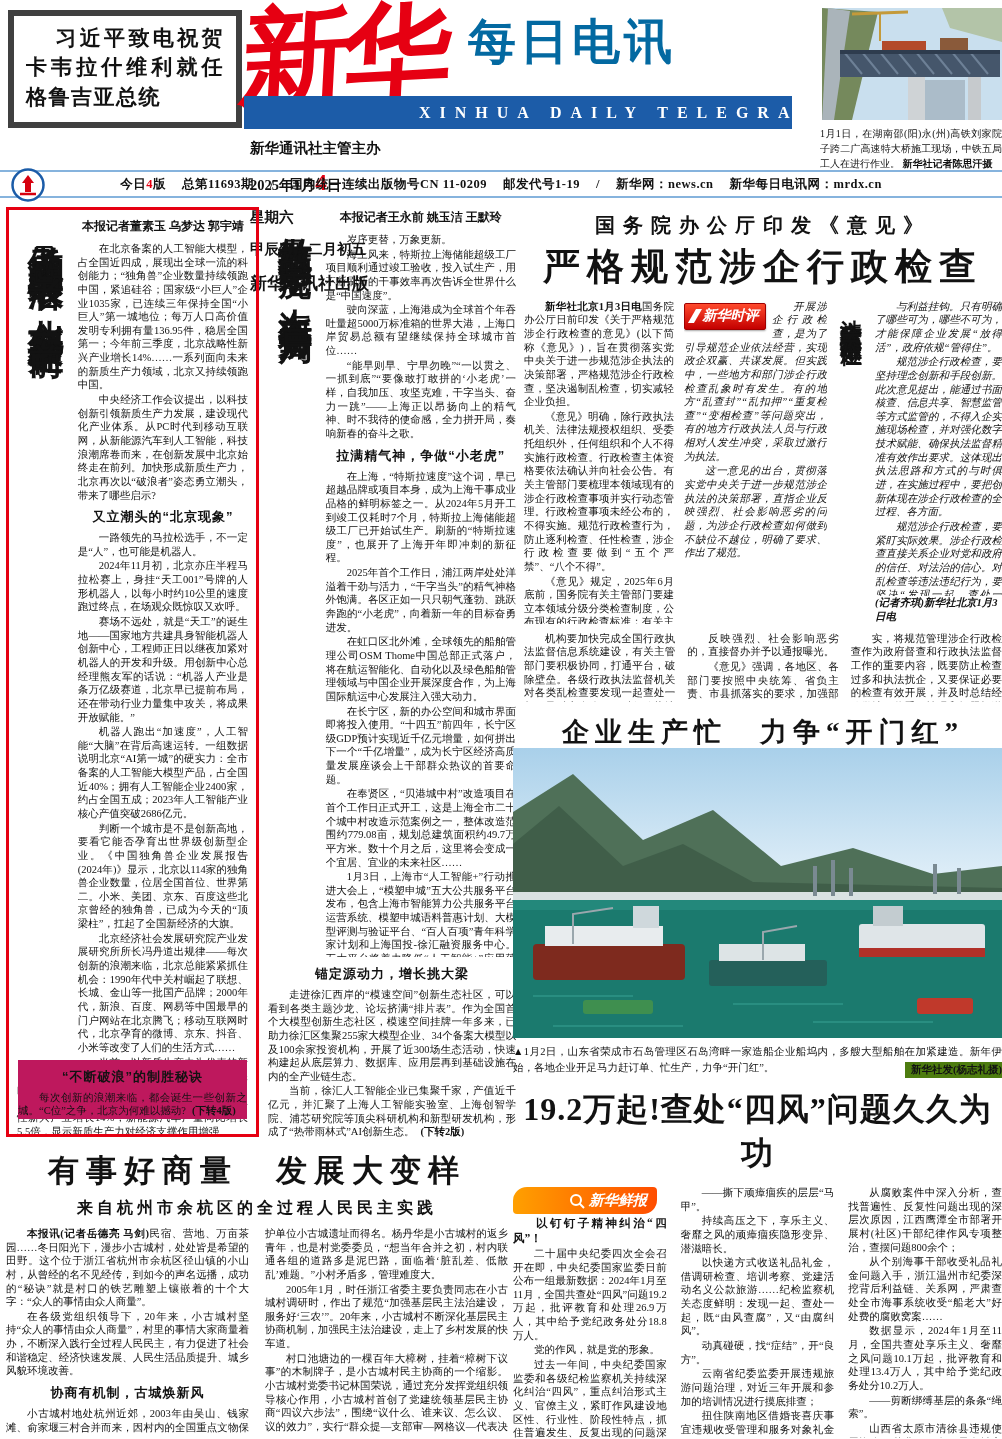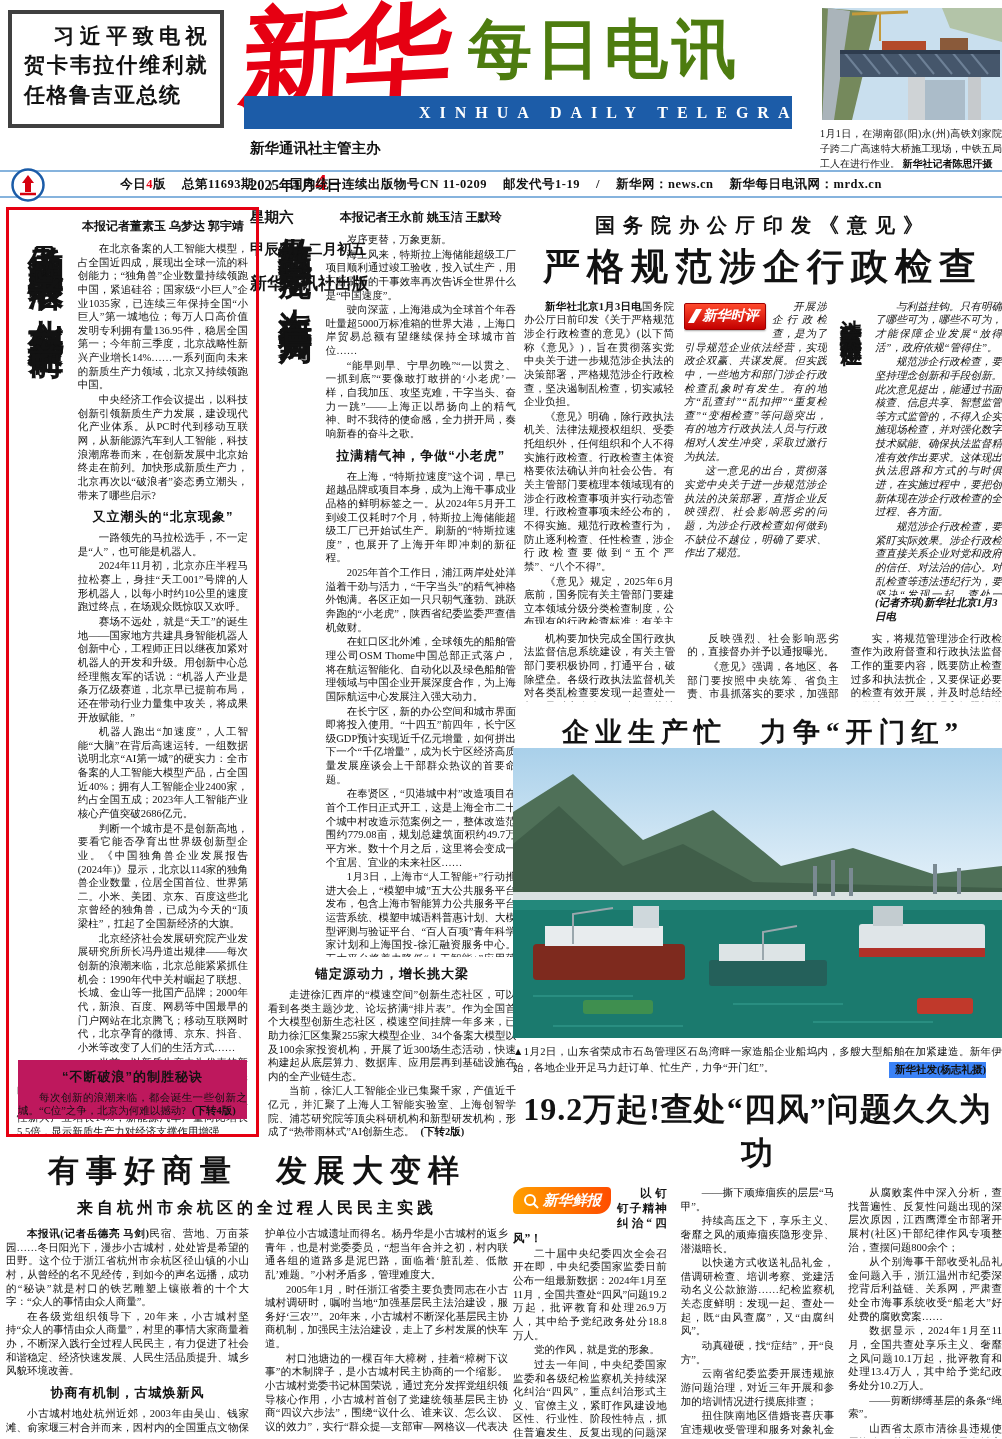--- a/index.html
+++ b/index.html
@@ -2,27 +2,27 @@
 <html><head>
 <meta charset="utf-8">
 <title>新华每日电讯</title>
 <style>
   html,body{margin:0;padding:0;background:#e9e9e9;}
   #page{position:relative;width:1002px;height:1439px;margin:0 auto;background:#fff;
         overflow:hidden;font-family:"Liberation Serif",serif;color:#121212;}
   .abs{position:absolute;}
 
   
-  .tl-box{left:8px;top:10px;width:216px;height:118px;border:4px solid #404040;box-sizing:border-box;
+  .tl-box{left:8px;top:10px;width:234px;height:118px;border:6px solid #404040;box-sizing:border-box;
           padding:8px 12px 0;font-size:21px;font-weight:bold;line-height:1.4;letter-spacing:1.5px;
           text-indent:1.4em;text-align:justify;}
   .masthead{left:232px;top:0;width:590px;height:168px;}
   .calli{position:absolute;left:8px;top:0;font-size:110px;font-weight:900;color:#e60012;line-height:1.05;
          letter-spacing:-8px;transform:rotate(-3deg) skewX(-6deg);white-space:nowrap;}
-  .cn-title{position:absolute;left:236px;top:18px;font-size:64px;font-weight:900;color:#4d7c0f;
+  .cn-title{position:absolute;left:236px;top:18px;font-size:48px;font-weight:900;color:#0369a1;
             letter-spacing:4px;line-height:1;white-space:nowrap;}
   .blue-bar{position:absolute;left:12px;top:96px;width:548px;height:33px;background:#1c5ca8;}
   .en-title{position:absolute;left:175px;right:6px;top:0;color:#fff;font-size:16px;font-weight:bold;
             letter-spacing:9px;line-height:33px;text-align:center;white-space:nowrap;}
   .date-line{position:absolute;left:14px;top:139px;width:575px;display:flex;align-items:baseline;gap:13px;
              font-size:14.5px;font-weight:bold;white-space:nowrap;flex-direction:column;}
   .day{color:#e60012;font-size:23px;line-height:1;}
   .publisher{font-size:17px;margin-left:4px;}
   .top-photo{left:822px;top:8px;width:180px;height:112px;}
   .top-photo svg{display:block;}
@@ -76,29 +76,29 @@
   .sig{position:absolute;bottom:0;right:0;font-weight:bold;font-size:10.5px;background:#fff;}
   .insp-cont{display:flex;gap:12px;margin-top:8px;height:70px;overflow:hidden;}
   .insp-cont>div{flex:1;overflow:hidden;}
 
   
   .km-head{left:524px;top:714px;width:478px;text-align:center;font-size:27px;font-weight:bold;letter-spacing:6px;}
   .port{left:513px;top:748px;width:489px;height:290px;}
   .port svg{display:block;}
   .port-cap{left:513px;top:1044px;width:489px;height:36px;font-size:10.5px;line-height:1.55;text-align:justify;
             position:absolute;}
-  .port-credit{position:absolute;right:16px;bottom:2px;font-weight:bold;background:#3b82f6;padding-left:6px;}
+  .port-credit{position:absolute;right:0;bottom:2px;font-weight:bold;background:#4d7c0f;padding-left:6px;}
 
   
   .sf{left:513px;top:1086px;width:489px;height:352px;overflow:hidden;}
   .sf h2{text-align:center;font-size:32px;font-weight:900;letter-spacing:1px;margin:2px 0 10px;}
   .cols3{column-count:3;column-gap:14px;column-fill:auto;height:295px;overflow:hidden;}
   .badge-xb{float:left;width:98px;height:27px;border-radius:14px 4px 14px 4px;
             background:linear-gradient(90deg,#ffa000,#ff4d00);color:#fff;display:flex;align-items:center;
-            justify-content:center;gap:4px;font-weight:bold;font-style:italic;font-size:14.5px;margin:1px 6px 2px 0;}
+            justify-content:center;gap:4px;font-weight:bold;font-style:italic;font-size:14.5px;margin:1px 6px 2px 0;padding-left:46px;}
   .lead{font-weight:600;font-size:11.5px;}
 
   
   .yh{left:6px;top:1146px;width:502px;height:293px;overflow:hidden;}
   .yh h2{text-align:center;font-size:31px;font-weight:bold;letter-spacing:7px;margin:4px 0 6px;}
   .yh .sub2{text-align:center;font-family:"Liberation Sans",sans-serif;font-size:16px;font-weight:bold;
             letter-spacing:4px;margin-bottom:8px;}
   .cols2{column-count:2;column-gap:16px;column-fill:auto;height:212px;overflow:hidden;}
 </style>
 </head>
@@ -189,21 +189,21 @@
 
   <section class="abs sh">
     <div class="vh vh-sh">做敢打敢拼的『小老虎』，上海新年全力拼开局</div>
     <div class="byline">本报记者王永前 姚玉洁 王默玲</div>
     <p class="t">岁序更替，万象更新。</p>
     <p class="t">海上风来，特斯拉上海储能超级工厂项目顺利通过竣工验收，投入试生产，用不断刷新的干事效率再次告诉全世界什么是“中国速度”。</p>
     <p class="t">驶向深蓝，上海港成为全球首个年吞吐量超5000万标准箱的世界大港，上海口岸贸易总额有望继续保持全球城市首位……</p>
     <p class="t">“能早则早、宁早勿晚”“一以贯之、一抓到底”“要像敢打敢拼的‘小老虎’一样，自我加压、攻坚克难，干字当头、奋力一跳”——上海正以昂扬向上的精气神、时不我待的使命感，全力拼开局，奏响新春的奋斗之歌。</p>
     <h4 class="sub">拉满精气神，争做“小老虎”</h4>
     <p class="t">在上海，“特斯拉速度”这个词，早已超越品牌或项目本身，成为上海干事成业品格的鲜明标签之一。从2024年5月开工到竣工仅耗时7个月，特斯拉上海储能超级工厂已开始试生产。刷新的“特斯拉速度”，也展开了上海开年即冲刺的新征程。</p>
-    <p class="t">2025年首个工作日，浦江两岸处处洋溢着干劲与活力，“干字当头”的精气神格外饱满。各区正如一只只朝气蓬勃、跳跃奔跑的“小老虎”，陕西省纪委监委严查借机敛财。</p>
+    <p class="t">2025年首个工作日，浦江两岸处处洋溢着干劲与活力，“干字当头”的精气神格外饱满。各区正如一只只朝气蓬勃、跳跃奔跑的“小老虎”，向着新一年的目标奋勇进发。</p>
     <p class="t">在虹口区北外滩，全球领先的船舶管理公司OSM Thome中国总部正式落户，将在航运智能化、自动化以及绿色船舶管理领域与中国企业开展深度合作，为上海国际航运中心发展注入强大动力。</p>
     <p class="t">在长宁区，新的办公空间和城市界面即将投入使用。“十四五”前四年，长宁区级GDP预计实现近千亿元增量，如何拼出下一个“千亿增量”，成为长宁区经济高质量发展座谈会上干部群众热议的首要命题。</p>
     <p class="t">在奉贤区，“贝港城中村”改造项目在首个工作日正式开工，这是上海全市二十个城中村改造示范案例之一，整体改造范围约779.08亩，规划总建筑面积约49.7万平方米。数十个月之后，这里将会变成一个宜居、宜业的未来社区……</p>
     <p class="t">1月3日，上海市“人工智能+”行动推进大会上，“模塑申城”五大公共服务平台发布，包含上海市智能算力公共服务平台运营系统、模塑申城语料普惠计划、大模型评测与验证平台、“百人百项”青年科学家计划和上海国投-徐汇融资服务中心。五大平台将着力降低“人工智能+”应用落地成本，为各类创新主体提供便捷、优质、普惠的公共服务。同时，中国—金砖国家人工智能发展与合作中心运营基地启用。</p>
     <p class="t">按照最新发布的《关于人工智能“模塑申城”的实施方案》，到2025年底，上海将建成世界级人工智能产业生态，力争全市智能算力规模突破100EFLOPS，形成50个左右具有显著成效的行业开放语料库示范应用成果，建设3至5个大模型创新加速孵化器，建成一批上下游协同的赋能中心和垂直模型训练场。</p>
     <p class="t">“徐汇将推出营收奖励和研发支持，并探索对大模型应用企业从‘补算力’到‘补Token(通证)’的新方式。我们还为中小企业推出了算力券、语料券等创新服务，率先探索数据产品知识产权的登记运营保护，助力企业集中精力创新发展。在生态营造上，人工智能相关基金规模已超过1000亿元，为行业创新发展提供有力的金融支撑。”上海市徐汇区委副书记、区长王华说。</p>
     <div class="sh-bottom">
       <h4 class="sub">锚定源动力，增长挑大梁</h4>
       <p class="t">走进徐汇西岸的“模速空间”创新生态社区，可以看到各类主题沙龙、论坛挤满“排片表”。作为全国首个大模型创新生态社区，模速空间挂牌一年多来，已助力徐汇区集聚255家大模型企业、34个备案大模型以及100余家投资机构，开展了近300场生态活动，快速构建起从底层算力、数据库、应用层再到基础设施在内的全产业链生态。</p>
       <p class="t"><span>当前，徐汇人工智能企业已集聚千家，产值近千亿元，并汇聚了上海人工智能实验室、上海创智学院、浦芯研究院等顶尖科研机构和新型研发机构，形成了“热带雨林式”AI创新生态。</span><b class="turn">(下转2版)</b></p>
@@ -335,19 +335,19 @@
   </section>
 
   <section class="abs yh">
     <h2>有事好商量　发展大变样</h2>
     <div class="sub2">来自杭州市余杭区的全过程人民民主实践</div>
     <div class="cols2">
       <p class="t"><b>本报讯(记者岳德亮 马剑)</b><span>民宿、营地、万亩茶园……冬日阳光下，漫步小古城村，处处皆是希望的田野。这个位于浙江省杭州市余杭区径山镇的小山村，从曾经的名不见经传，到如今的声名远播，成功的“秘诀”就是村口的铁艺雕塑上镶嵌着的十个大字：“众人的事情由众人商量”。</span></p>
       <p class="t">在各级党组织领导下，20年来，小古城村坚持“众人的事情由众人商量”，村里的事情大家商量着办，不断深入践行全过程人民民主，有力促进了社会和谐稳定、经济快速发展、人民生活品质提升、城乡风貌环境改善。</p>
       <h4 class="sub">协商有机制，古城焕新风</h4>
       <p class="t">小古城村地处杭州近郊，2003年由吴山、钱家滩、俞家堰三村合并而来，因村内的全国重点文物保护单位小古城遗址而得名。杨丹华是小古城村的返乡青年，也是村党委委员，“想当年合并之初，村内联通各组的道路多是泥巴路，面临着‘脏乱差、低散乱’难题。”小村矛盾多，管理难度大。</p>
-      <p class="t">2005年1月，时任浙江省委主要负责同志在小古城村调研时，嘱咐当地“加强基层民主法治建设，服务好‘三农’”。20年来，小古城村不断深化基层民主协商机制，加强民主法治建设，走上了乡村发展的快车道。</p>
+      <p class="t">2005年1月，时任浙江省委主要负责同志在小古城村调研时，作出了规范“加强基层民主法治建设，服务好‘三农’”。20年来，小古城村不断深化基层民主协商机制，加强民主法治建设，走上了乡村发展的快车道。</p>
       <p class="t">村口池塘边的一棵百年大樟树，挂着“樟树下议事”的木制牌子，是小古城村民主协商的一个缩影。小古城村党委书记林国荣说，通过充分发挥党组织领导核心作用，小古城村首创了党建统领基层民主协商“四议六步法”，围绕“议什么、谁来议、怎么议、议的效力”，实行“群众提—支部审—网格议—代表决—专人督—群众评”六步协商法，搭建协商平台，最大限度激发群众主动参与乡村治理的积极性，诸如拆围墙、降高度、防违建、整立面、提产业等难事在协商中得以顺利解决，推动农民精神风貌持续改善、农村人居环境靓丽转变、农业美丽经济盎然绽放。</p>
 
     </div>
   </section>
 
 </div>
 
 </body></html>

